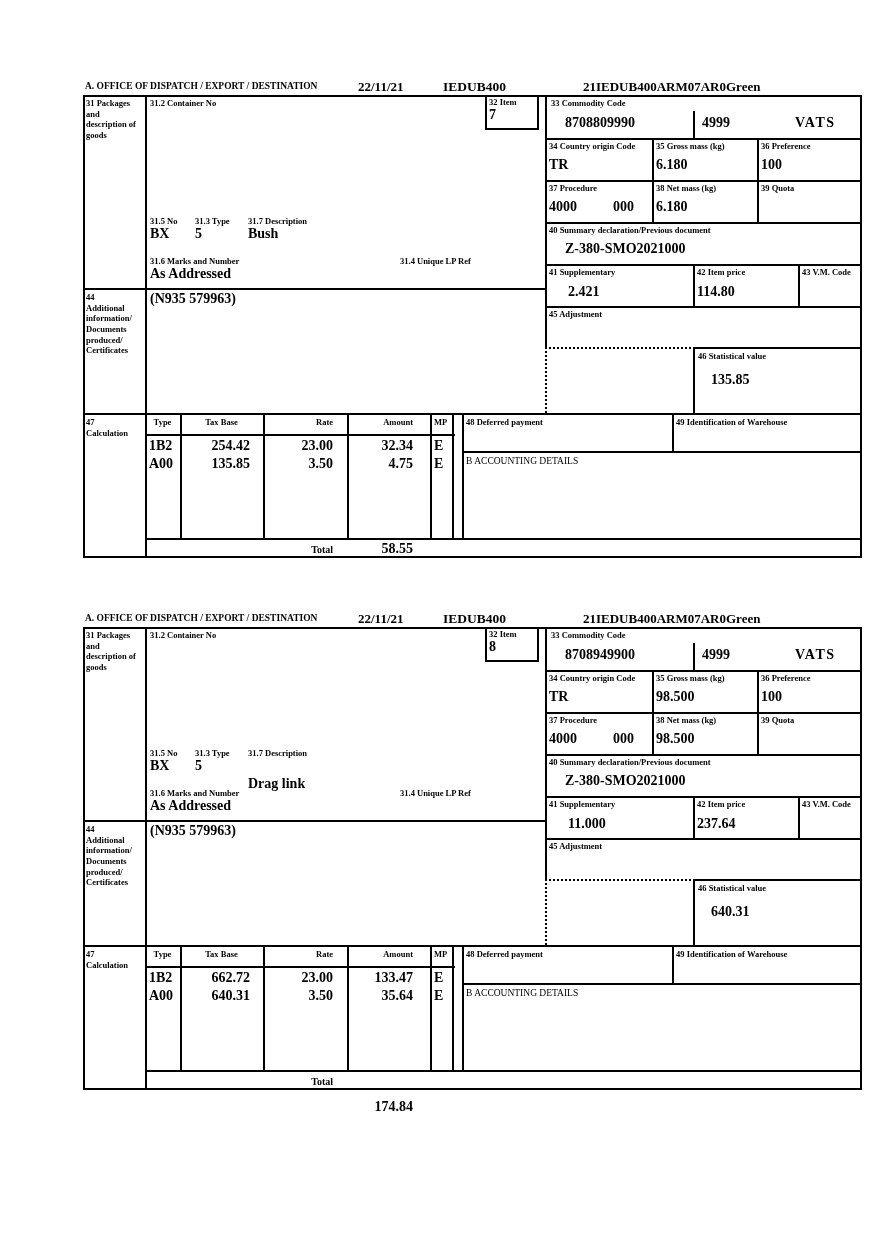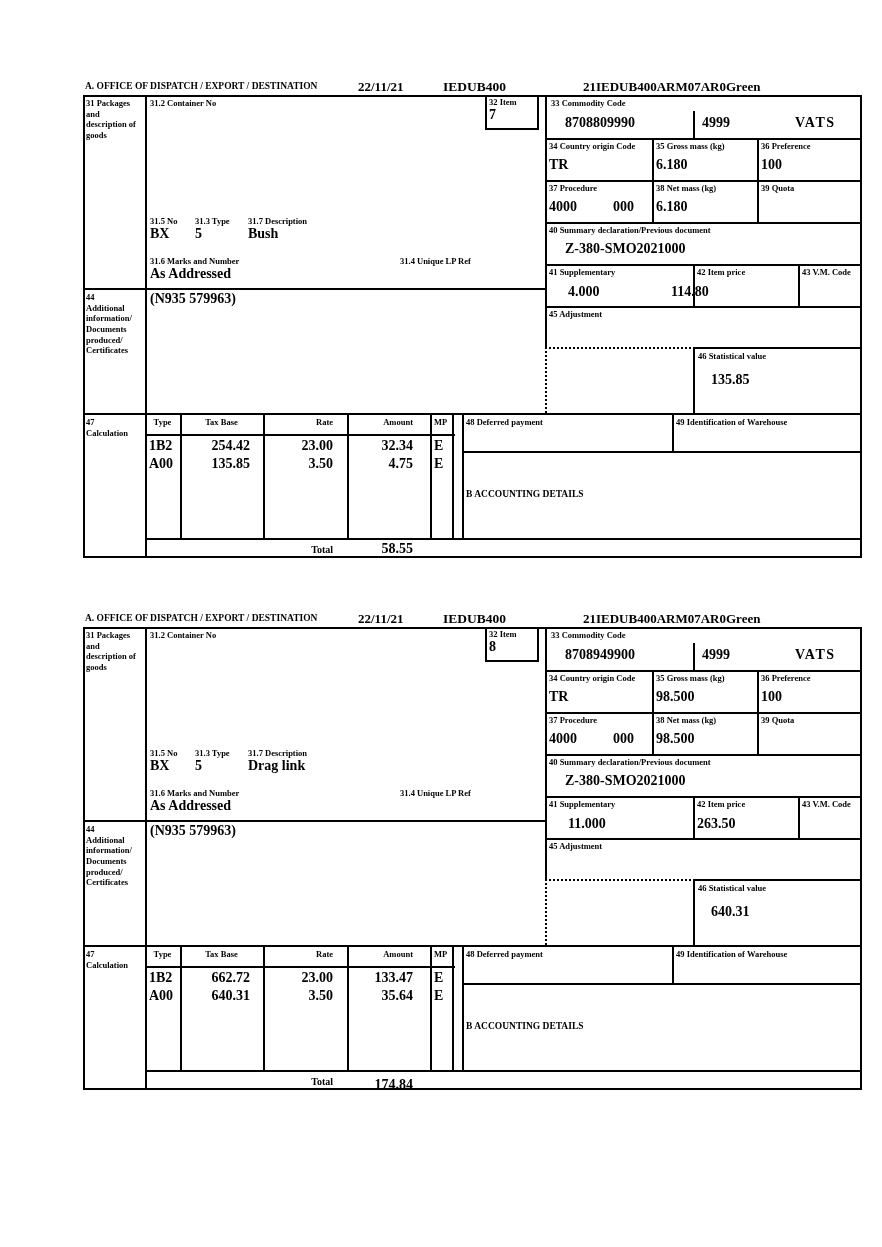--- a/index.html
+++ b/index.html
@@ -5,21 +5,21 @@
   html,body{margin:0;padding:0;background:#ffffff;}
   #page{position:relative;width:882px;height:1247px;background:#ffffff;color:#000;
         font-family:"Liberation Serif",serif;overflow:hidden;}
   .sec{position:absolute;left:0;width:882px;height:482px;}
   .form{position:absolute;left:83px;top:17px;width:779px;height:463px;}
   .h{position:absolute;height:2px;background:#000;}
   .v{position:absolute;width:2px;background:#000;}
   .hd{position:absolute;height:0;border-top:2px dotted #000;}
   .vd{position:absolute;width:0;border-left:2px dotted #000;}
   .lb{position:absolute;font-size:8.5px;font-weight:bold;line-height:1.25;}
-  .lb2{position:absolute;font-size:9.5px;font-weight:bold;margin-top:33px;}
+  .lb2{position:absolute;font-size:9.5px;font-weight:normal;}
   .vl{position:absolute;font-size:14px;font-weight:bold;white-space:nowrap;line-height:1;}
   .rt{text-align:right;}
   .ctr{text-align:center;}
   .hdrA{position:absolute;font-size:9.5px;font-weight:bold;white-space:nowrap;}
   .hdrV{position:absolute;font-size:13px;font-weight:bold;white-space:nowrap;}
   .ls{letter-spacing:1.5px;}
   .tot{position:absolute;font-size:10px;font-weight:bold;}
 </style>
 </head>
 <body>
@@ -108,23 +108,23 @@
       <div class="lb" style="left:466px;top:88px">37 Procedure</div>
       <div class="vl" style="left:466px;top:105px">4000</div>
       <div class="vl" style="left:530px;top:105px">000</div>
       <div class="lb" style="left:573px;top:88px">38 Net mass (kg)</div>
       <div class="vl" style="left:573px;top:105px">6.180</div>
       <div class="lb" style="left:678px;top:88px">39 Quota</div>
       <div class="vl" style="left:678px;top:105px"></div>
       <div class="lb" style="left:466px;top:130px">40 Summary declaration/Previous document</div>
       <div class="vl" style="left:482px;top:147px">Z-380-SMO2021000</div>
       <div class="lb" style="left:466px;top:172px">41 Supplementary</div>
-      <div class="vl" style="left:485px;top:190px">4.000</div>
+      <div class="vl" style="left:485px;top:190px">2.421</div>
       <div class="lb" style="left:614px;top:172px">42 Item price</div>
-      <div class="vl" style="left:588px;top:190px">114.80</div>
+      <div class="vl" style="left:614px;top:190px">114.80</div>
       <div class="lb" style="left:719px;top:172px">43 V.M. Code</div>
       <div class="vl" style="left:719px;top:190px"></div>
       <div class="lb" style="left:466px;top:214px">45 Adjustment</div>
       <div class="vl" style="left:466px;top:230px"></div>
       <div class="lb" style="left:615px;top:256px">46 Statistical value</div>
       <div class="vl" style="left:628px;top:278px">135.85</div>
 
       <div class="lb ctr" style="left:62px;top:322px;width:35px">Type</div>
       <div class="lb ctr" style="left:97px;top:322px;width:83px">Tax Base</div>
       <div class="lb rt" style="left:180px;top:322px;width:70px">Rate</div>
@@ -211,21 +211,21 @@
       </div>
 
       <div class="lb" style="left:67px;top:3px">31.2 Container No</div>
       <div class="lb" style="left:406px;top:2px">32 Item</div>
       <div class="vl" style="left:406px;top:13px">8</div>
       <div class="lb" style="left:67px;top:121px">31.5 No</div>
       <div class="lb" style="left:112px;top:121px">31.3 Type</div>
       <div class="lb" style="left:165px;top:121px">31.7 Description</div>
       <div class="vl" style="left:67px;top:132px">BX</div>
       <div class="vl" style="left:112px;top:132px">5</div>
-      <div class="vl" style="left:165px;top:132px">Drag link</div>
+      <div class="vl" style="left:165px;top:150px">Drag link</div>
       <div class="lb" style="left:67px;top:161px">31.6 Marks and Number</div>
       <div class="lb" style="left:317px;top:161px">31.4 Unique LP Ref</div>
       <div class="vl" style="left:67px;top:172px">As Addressed</div>
       <div class="vl" style="left:67px;top:197px">(N935 579963)</div>
 
       <div class="lb" style="left:468px;top:3px">33 Commodity Code</div>
       <div class="vl" style="left:482px;top:21px">8708949900</div>
       <div class="vl" style="left:619px;top:21px">4999</div>
       <div class="vl ls" style="left:712px;top:21px">VATS</div>
       <div class="lb" style="left:466px;top:46px">34 Country origin Code</div>
@@ -239,21 +239,21 @@
       <div class="vl" style="left:530px;top:105px">000</div>
       <div class="lb" style="left:573px;top:88px">38 Net mass (kg)</div>
       <div class="vl" style="left:573px;top:105px">98.500</div>
       <div class="lb" style="left:678px;top:88px">39 Quota</div>
       <div class="vl" style="left:678px;top:105px"></div>
       <div class="lb" style="left:466px;top:130px">40 Summary declaration/Previous document</div>
       <div class="vl" style="left:482px;top:147px">Z-380-SMO2021000</div>
       <div class="lb" style="left:466px;top:172px">41 Supplementary</div>
       <div class="vl" style="left:485px;top:190px">11.000</div>
       <div class="lb" style="left:614px;top:172px">42 Item price</div>
-      <div class="vl" style="left:614px;top:190px">263.50</div>
+      <div class="vl" style="left:614px;top:190px">237.64</div>
       <div class="lb" style="left:719px;top:172px">43 V.M. Code</div>
       <div class="vl" style="left:719px;top:190px"></div>
       <div class="lb" style="left:466px;top:214px">45 Adjustment</div>
       <div class="vl" style="left:466px;top:230px"></div>
       <div class="lb" style="left:615px;top:256px">46 Statistical value</div>
       <div class="vl" style="left:628px;top:278px">640.31</div>
 
       <div class="lb ctr" style="left:62px;top:322px;width:35px">Type</div>
       <div class="lb ctr" style="left:97px;top:322px;width:83px">Tax Base</div>
       <div class="lb rt" style="left:180px;top:322px;width:70px">Rate</div>
@@ -275,17 +275,17 @@
         <div class="vl" style="left:351px;top:362px">E</div>
       </div>
 
       <div class="lb" style="left:383px;top:322px">48 Deferred payment</div>
       <div class="vl" style="left:383px;top:338px"></div>
       <div class="lb" style="left:593px;top:322px">49 Identification of Warehouse</div>
       <div class="vl" style="left:593px;top:338px"></div>
       <div class="lb2" style="left:383px;top:361px">B ACCOUNTING DETAILS</div>
 
       <div class="tot rt" style="left:180px;top:449px;width:70px">Total</div>
-      <div class="vl rt" style="left:264px;top:451px;width:66px">174.84</div>
+      <div class="vl rt" style="left:264px;top:473px;width:66px">174.84</div>
     </div>
   </div>
 
 </div>
 
 </body></html>

